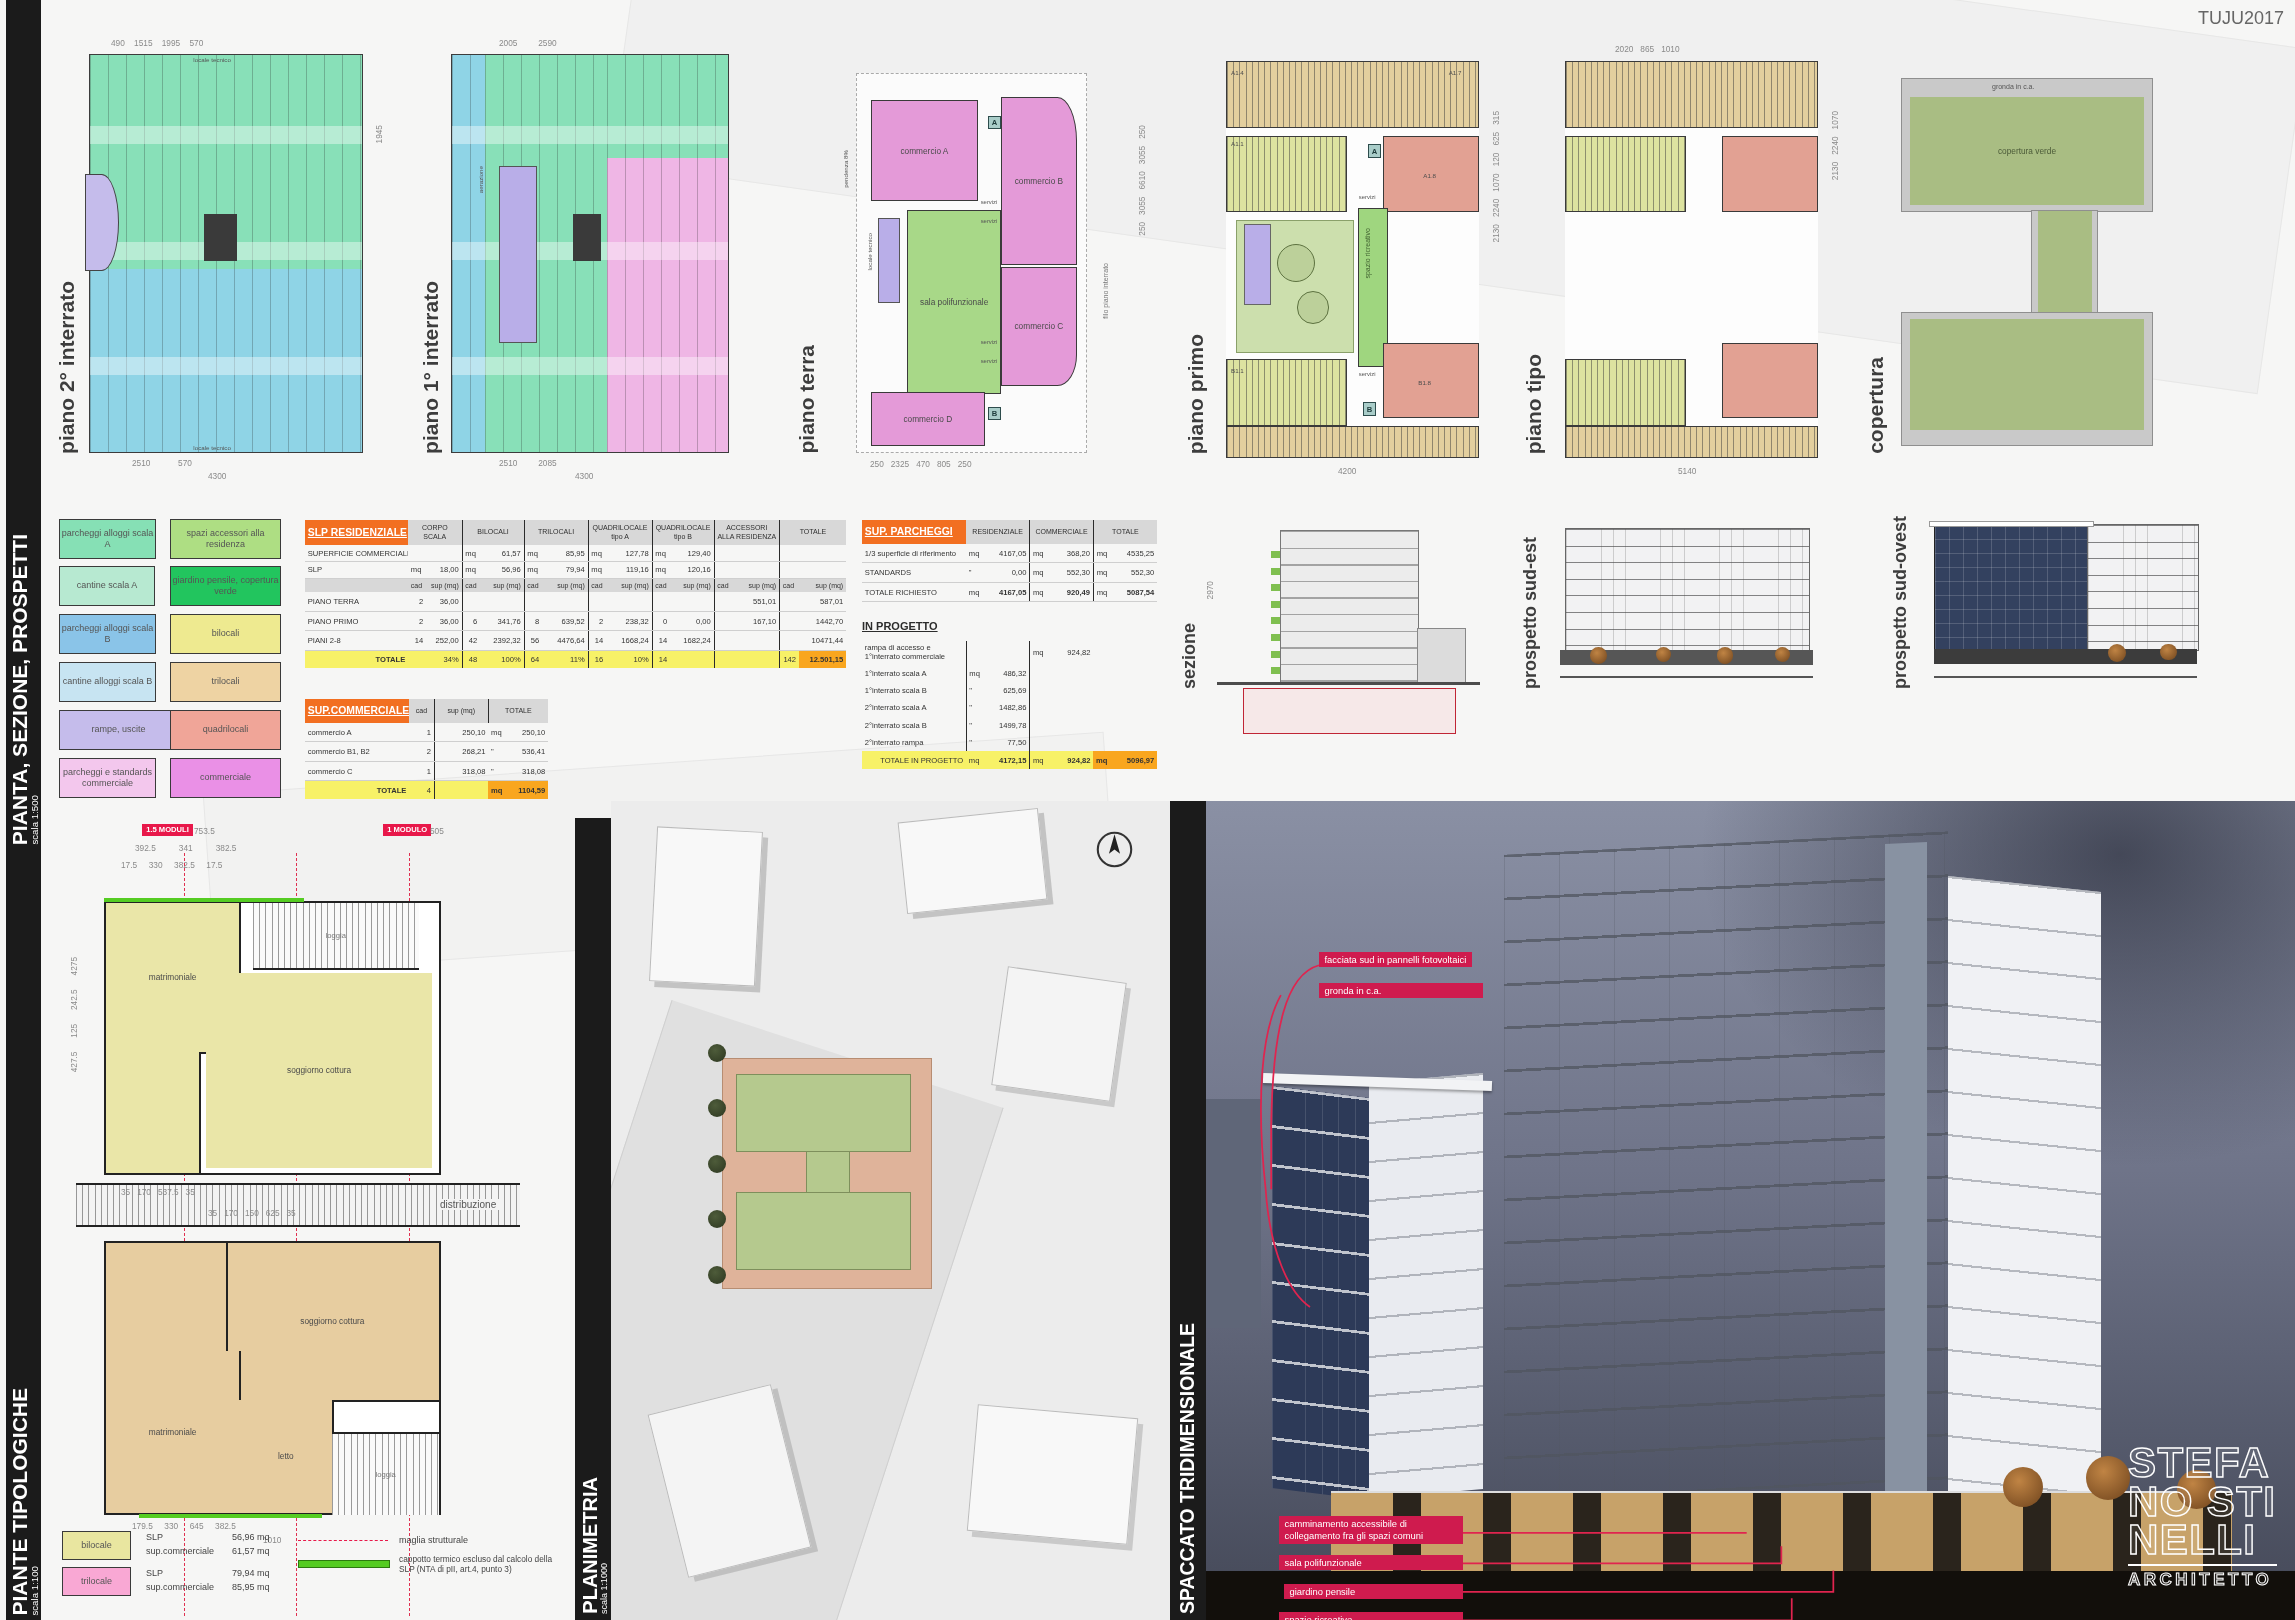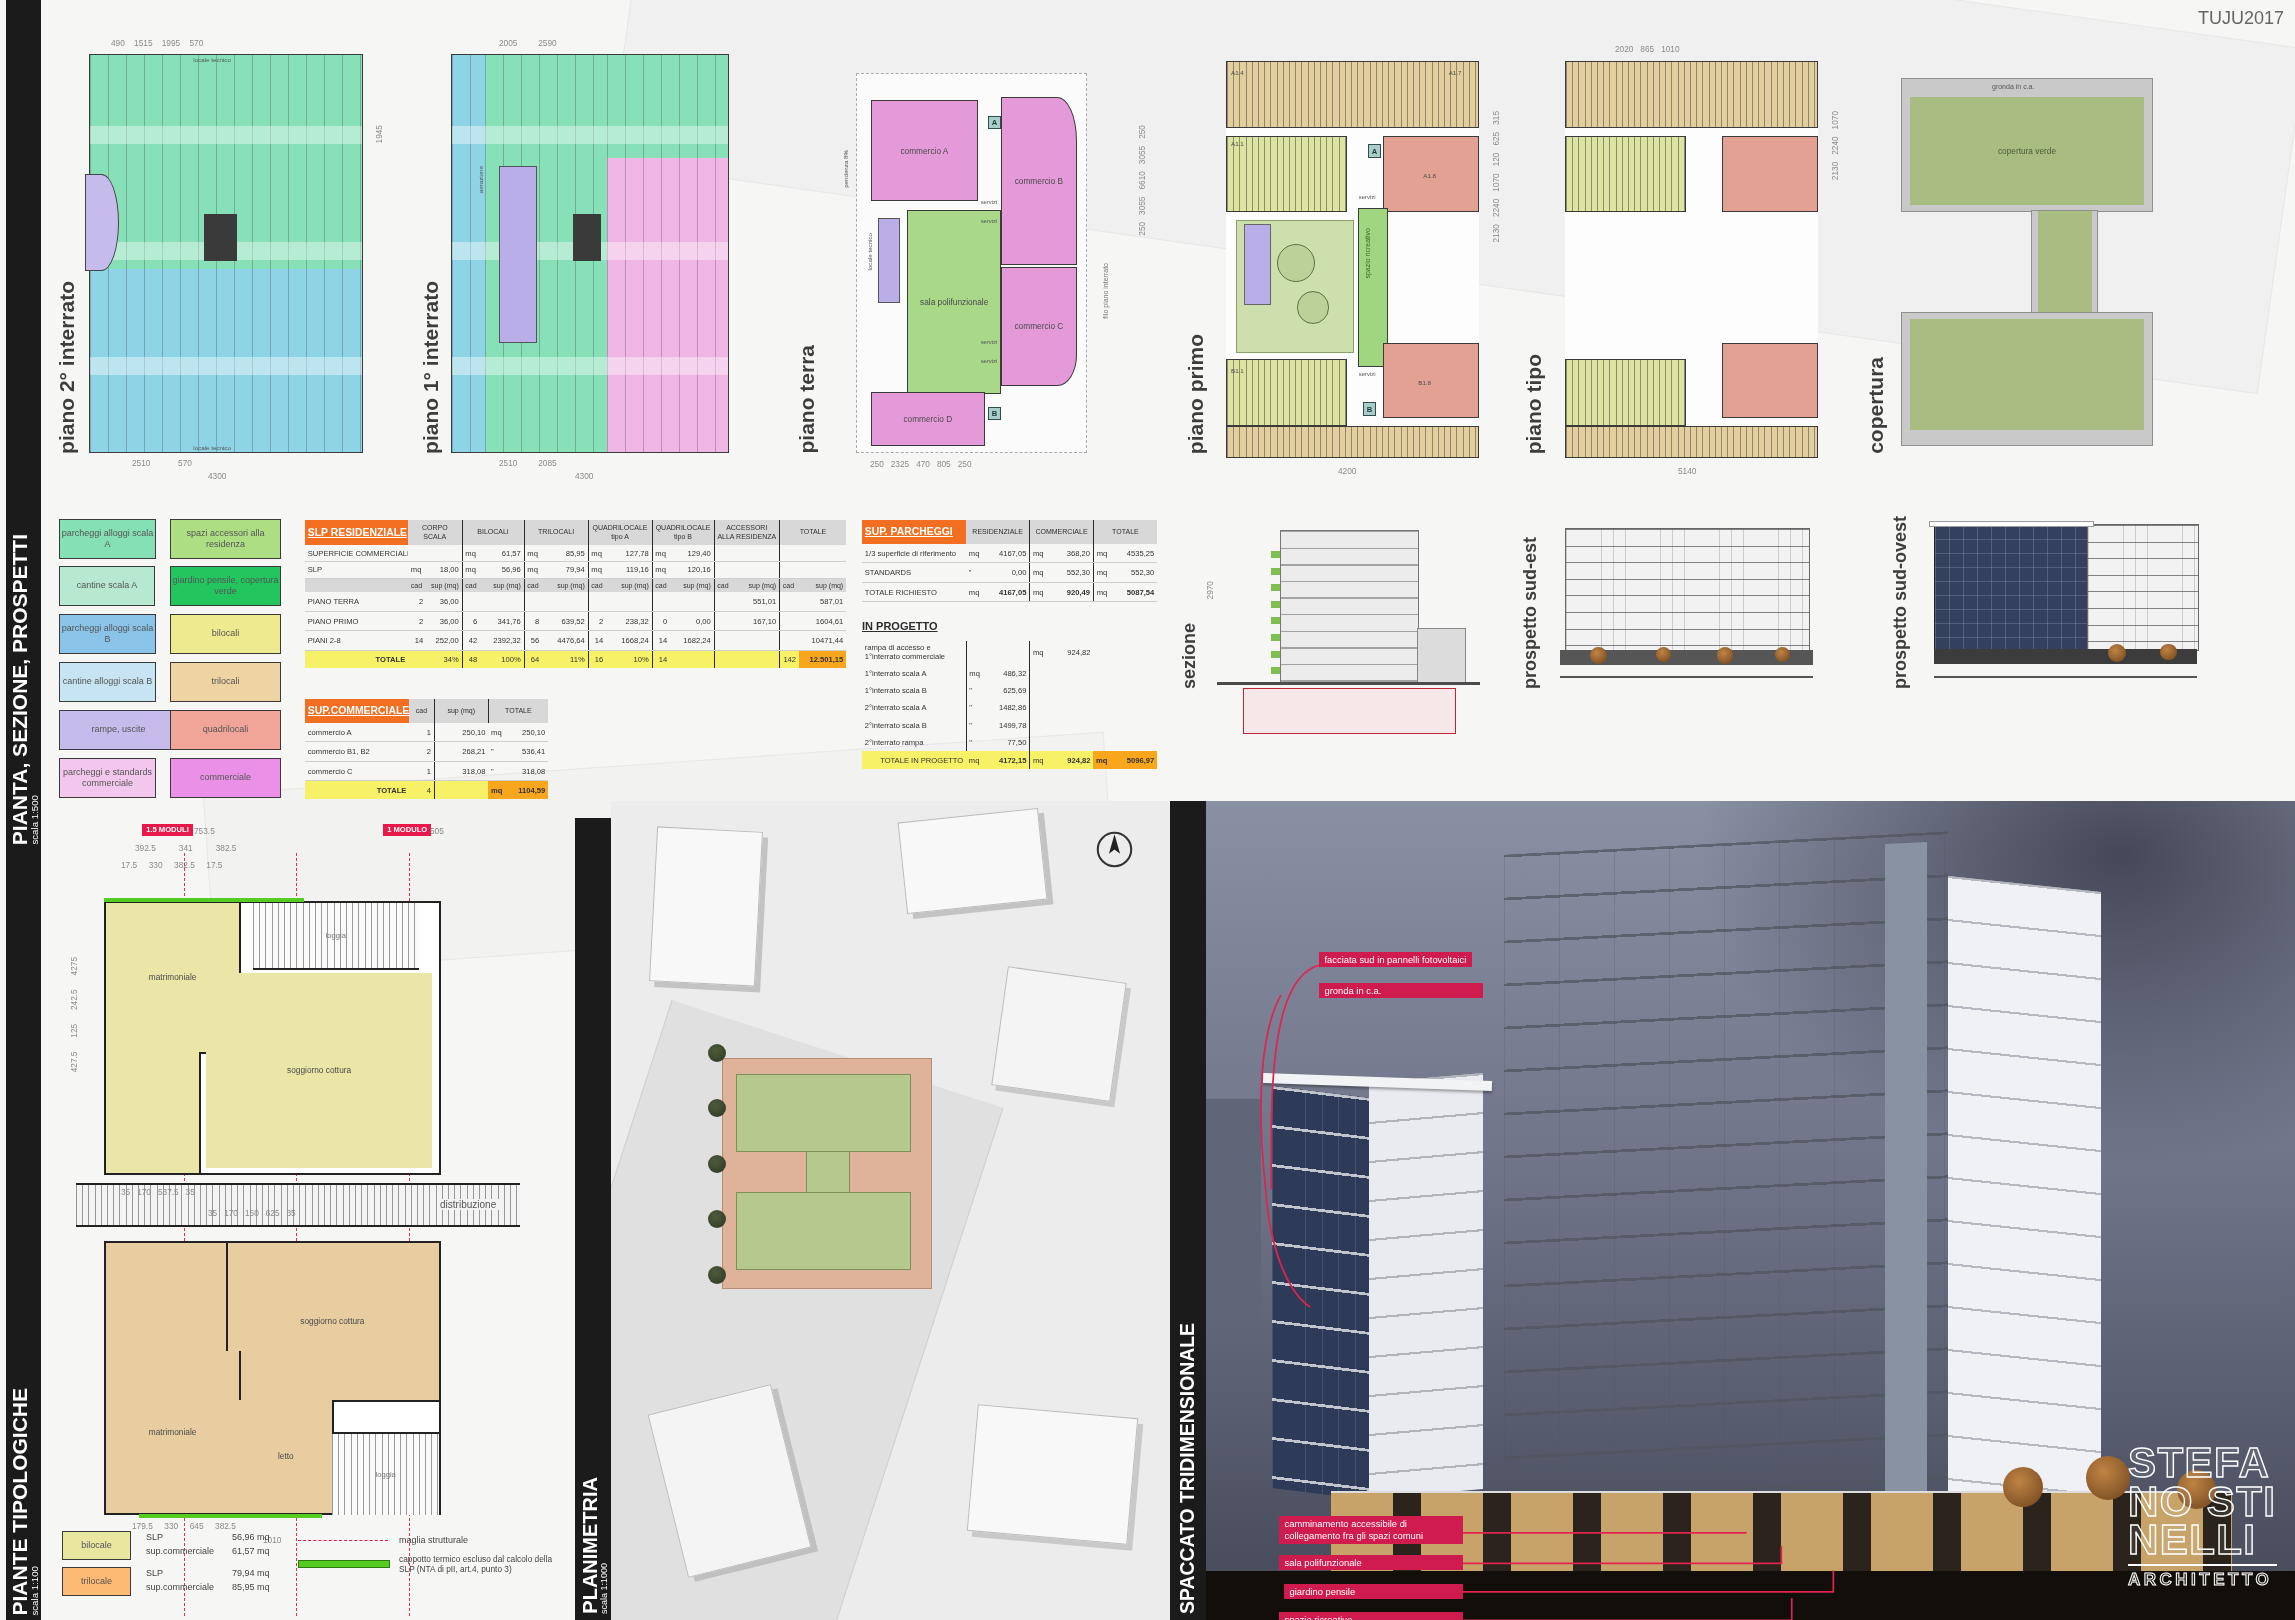--- a/index.html
+++ b/index.html
@@ -336,21 +336,21 @@
           <td class="num">341,76</td>
       <td class="gb num">8</td>
           <td class="num">639,52</td>
       <td class="gb num">2</td>
           <td class="num">238,32</td>
       <td class="gb num">0</td>
           <td class="num">0,00</td>
       <td class="gb num"></td>
           <td class="num">167,10</td>
       <td class="gb num"></td>
-          <td class="num">1604,61</td>
+          <td class="num">1442,70</td>
     </tr>
     <tr class="rl" style="height:19.4px;">
       <td>PIANI 2-8</td>
       <td class="num">14</td>
           <td class="num">252,00</td>
       <td class="gb num">42</td>
           <td class="num">2392,32</td>
       <td class="gb num">56</td>
           <td class="num">4476,64</td>
       <td class="gb num">14</td>
@@ -637,21 +637,21 @@
         <span>loggia</span>
         </div>
       <div class="abs" style="left:10%;bottom:-4.9px;width:55%;height:4.2px;background:#55cc22;"></div>
     </div>
     <div class="dim" style="left:132px;top:1521px;">179.5     330     645     382.5</div>
     <div class="dim" style="left:263px;top:1535px;">1010</div>
 
     <div class="swatch" style="left:62px;top:1531px;width:69px;height:29px;background:#e9e6a0;">
         <span>bilocale</span>
       </div>
-    <div class="swatch" style="left:62px;top:1567px;width:69px;height:29px;background:#fdba74;justify-content:center;">
+    <div class="swatch" style="left:62px;top:1567px;width:69px;height:29px;background:#f9a8d4;justify-content:center;">
         <span>trilocale</span>
       </div>
     <div class="abs" style="left:146px;top:1532px;font-size:9px;color:#444;">SLP</div>
     <div class="abs" style="left:232px;top:1532px;font-size:9px;color:#444;">56,96 mq</div>
     <div class="abs" style="left:146px;top:1546px;font-size:9px;color:#444;">sup.commerciale</div>
     <div class="abs" style="left:232px;top:1546px;font-size:9px;color:#444;">61,57 mq</div>
     <div class="abs" style="left:146px;top:1568px;font-size:9px;color:#444;">SLP</div>
     <div class="abs" style="left:232px;top:1568px;font-size:9px;color:#444;">79,94 mq</div>
     <div class="abs" style="left:146px;top:1582px;font-size:9px;color:#444;">sup.commerciale</div>
     <div class="abs" style="left:232px;top:1582px;font-size:9px;color:#444;">85,95 mq</div>

